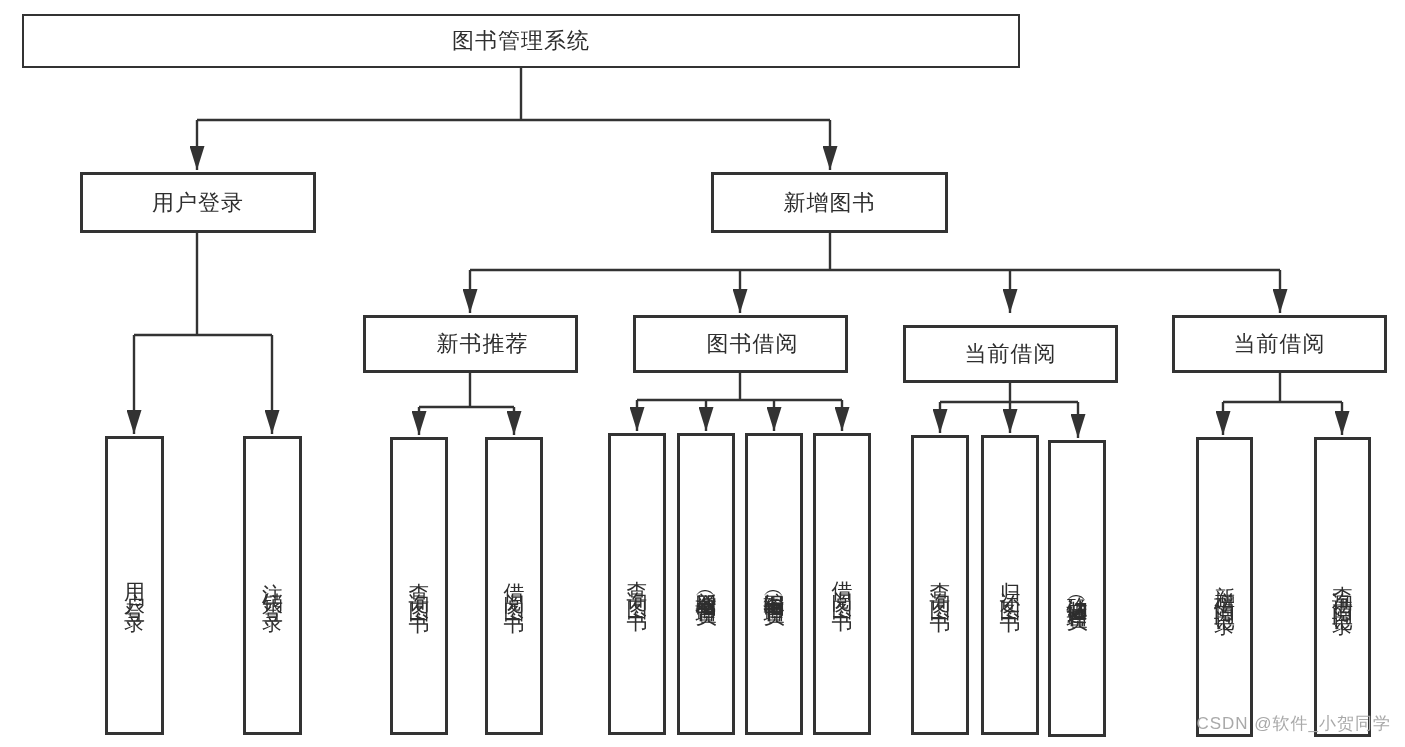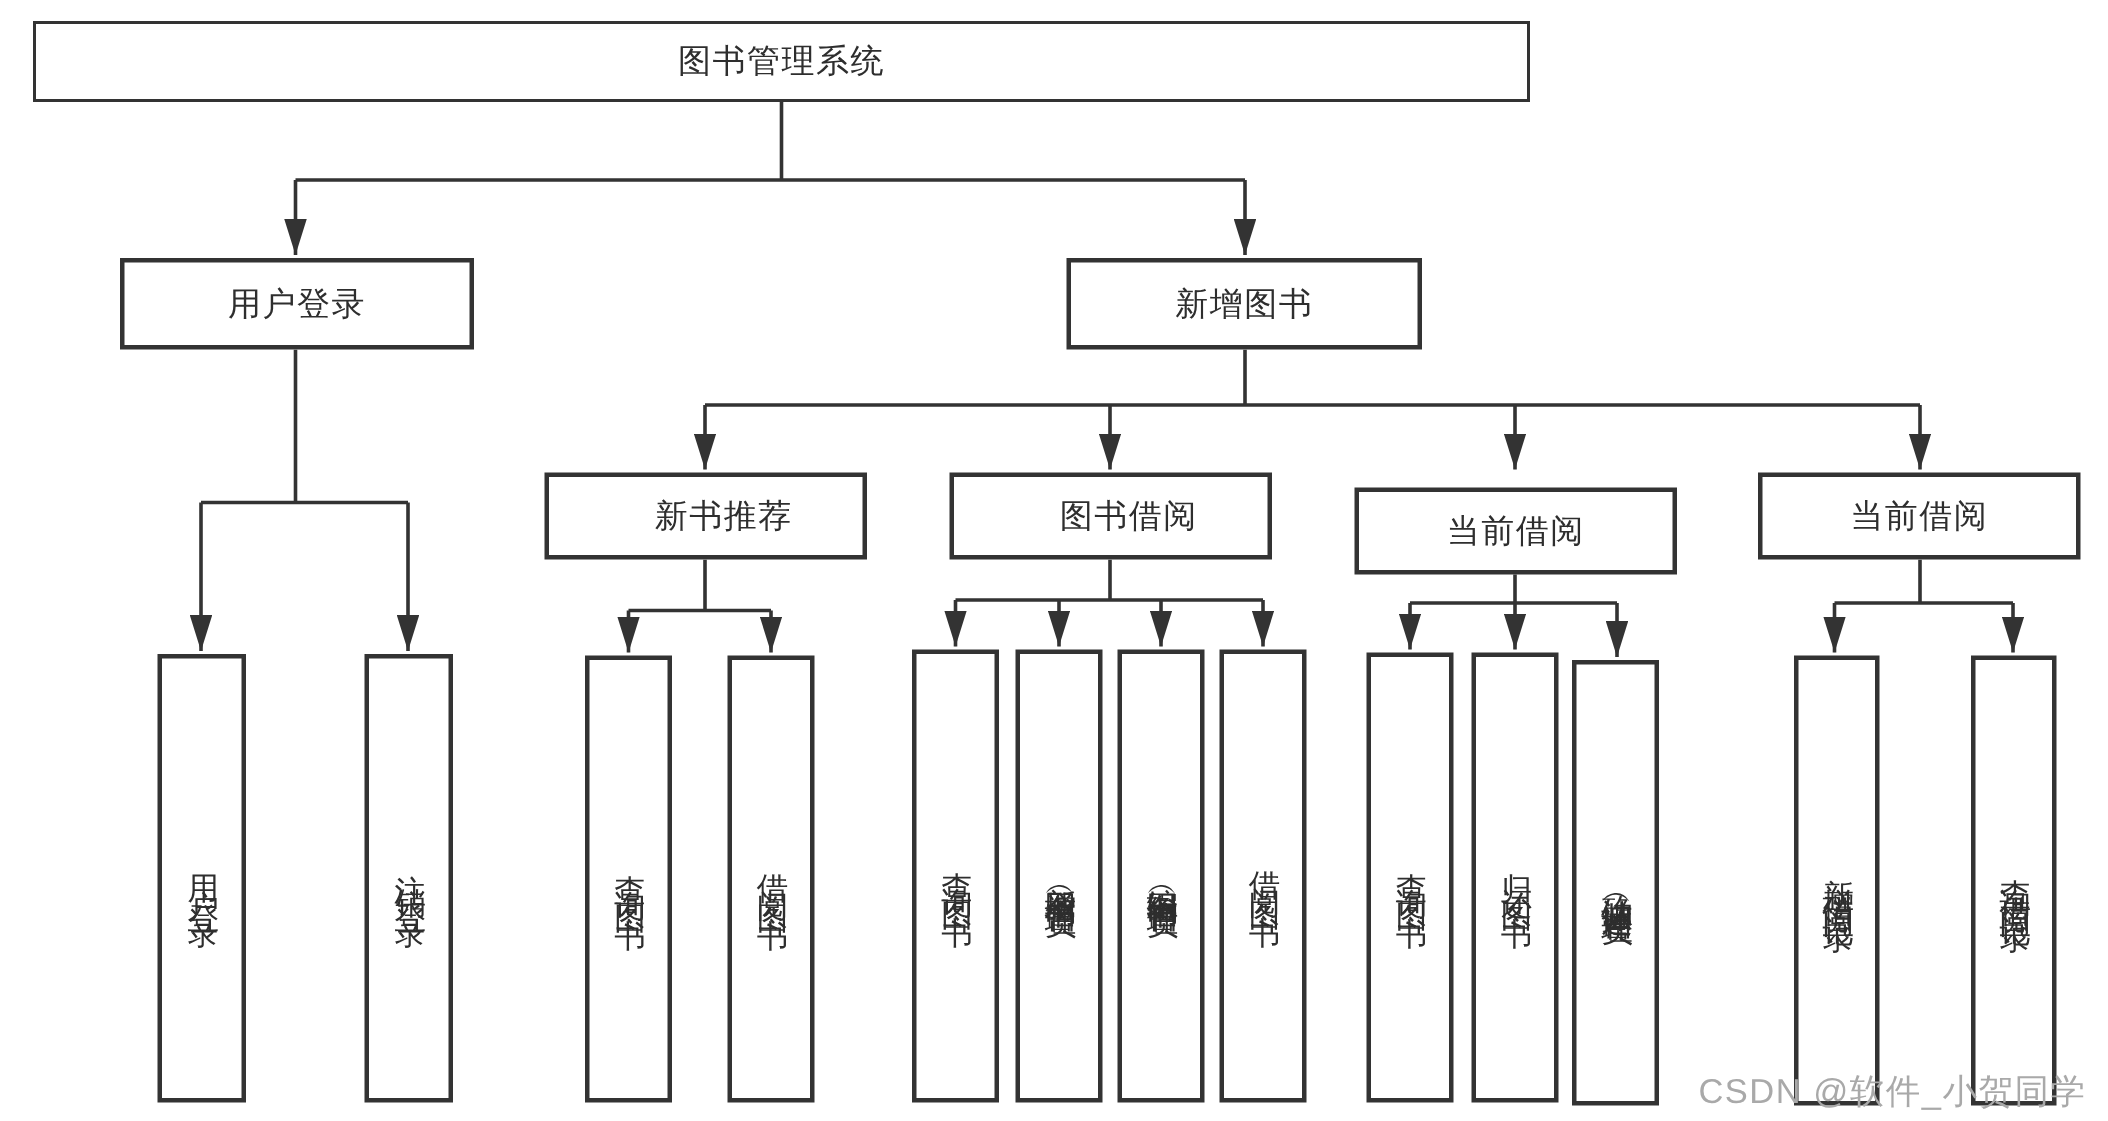--- a/index.html
+++ b/index.html
@@ -50,21 +50,21 @@
     text-orientation: mixed;
     letter-spacing: 10px;
     white-space: nowrap;
   }
   .vbox .vtext.tight { letter-spacing: 2px; }
   .vbox .vtext.semi { letter-spacing: 6px; }
   .watermark {
     position: absolute;
     right: 14px;
     top: 712px;
-    font-size: 23px;
+    font-size: 17px;
     color: var(--watermark, #a9a9a9);
     letter-spacing: 1px;
     z-index: 5;
   }
 </style>
 </head>
 <body>
 
 <div class="canvas">
 

